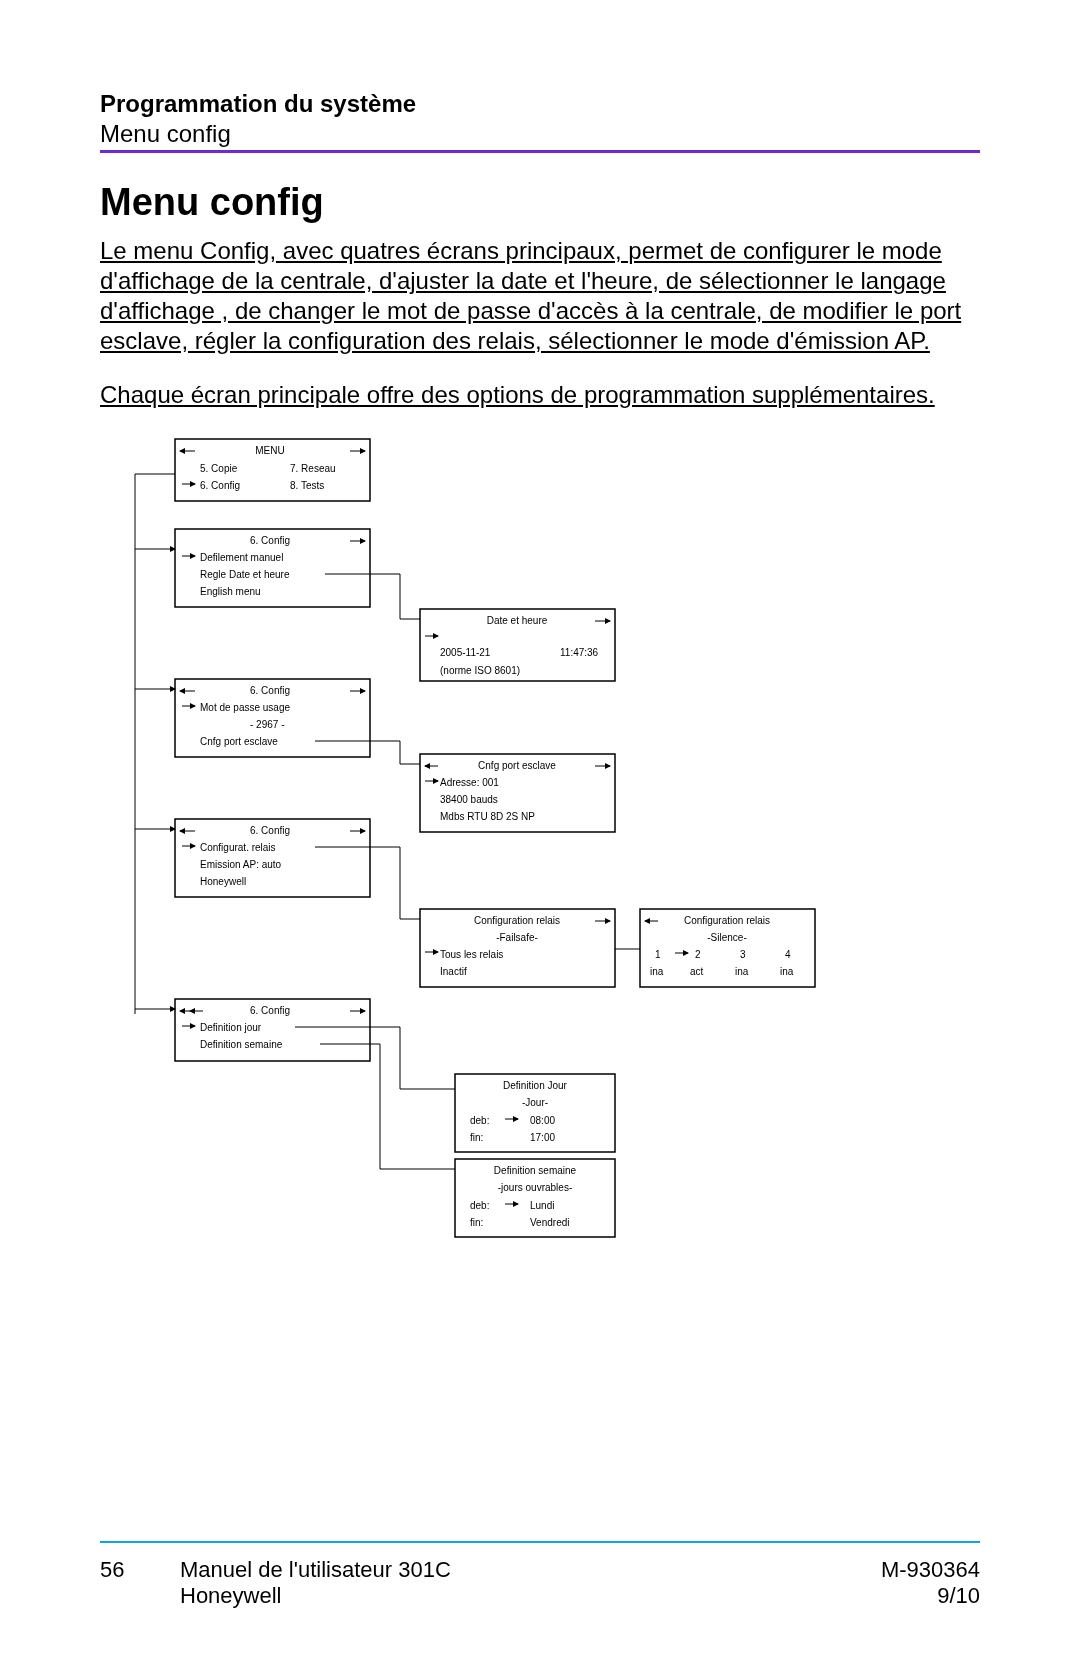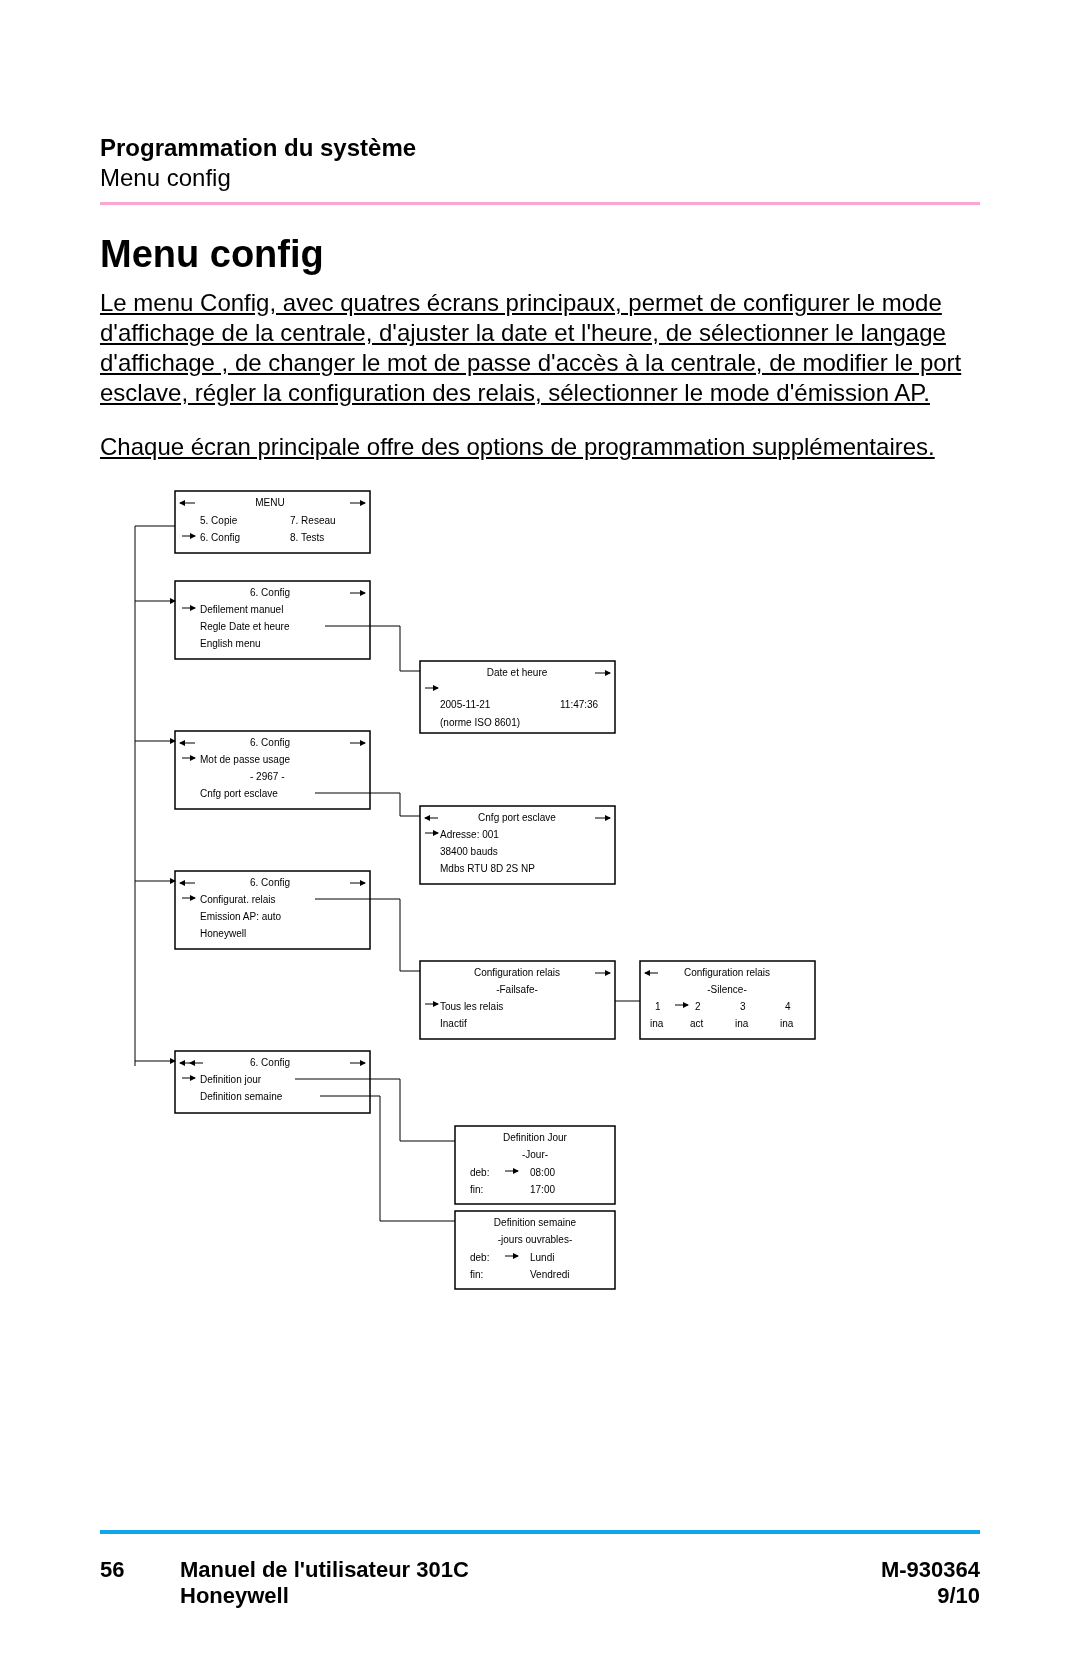--- a/index.html
+++ b/index.html
@@ -11,24 +11,23 @@
     width: 1080px;
   }
   .page {
     padding: 90px 100px 60px 100px;
     box-sizing: border-box;
     width: 1080px;
     min-height: 1669px;
     position: relative;
   }
   .header-block {
-    border-bottom: 3px solid #f9a8d4;
-    padding-bottom: 10px;
+    border-bottom: 3px solid #6d28d9;
+    padding-bottom: 2px;
     margin-bottom: 28px;
-    margin-top: 44px;
   }
   .header-bold {
     font-weight: bold;
     font-size: 24px;
   }
   .header-sub {
     font-size: 24px;
     margin-top: 2px;
   }
   h1.section-title {
@@ -48,24 +47,23 @@
     height: 820px;
     margin-left: 20px;
     margin-top: 20px;
     font-size: 10px;
   }
   .footer {
     position: absolute;
     bottom: 60px;
     left: 100px;
     right: 100px;
-    border-top: 4px solid #0ea5e9;
-    padding-top: 23px;
+    border-top: 2px solid #0ea5e9;
+    padding-top: 14px;
     font-size: 22px;
-    font-weight: bold;
   }
   .footer-row {
     display: flex;
     justify-content: space-between;
   }
   .footer-center { text-align: left; flex: 1; }
   .footer-left { width: 80px; text-align: left; }
   .footer-right { width: 140px; text-align: right; }
 </style>
 </head>

